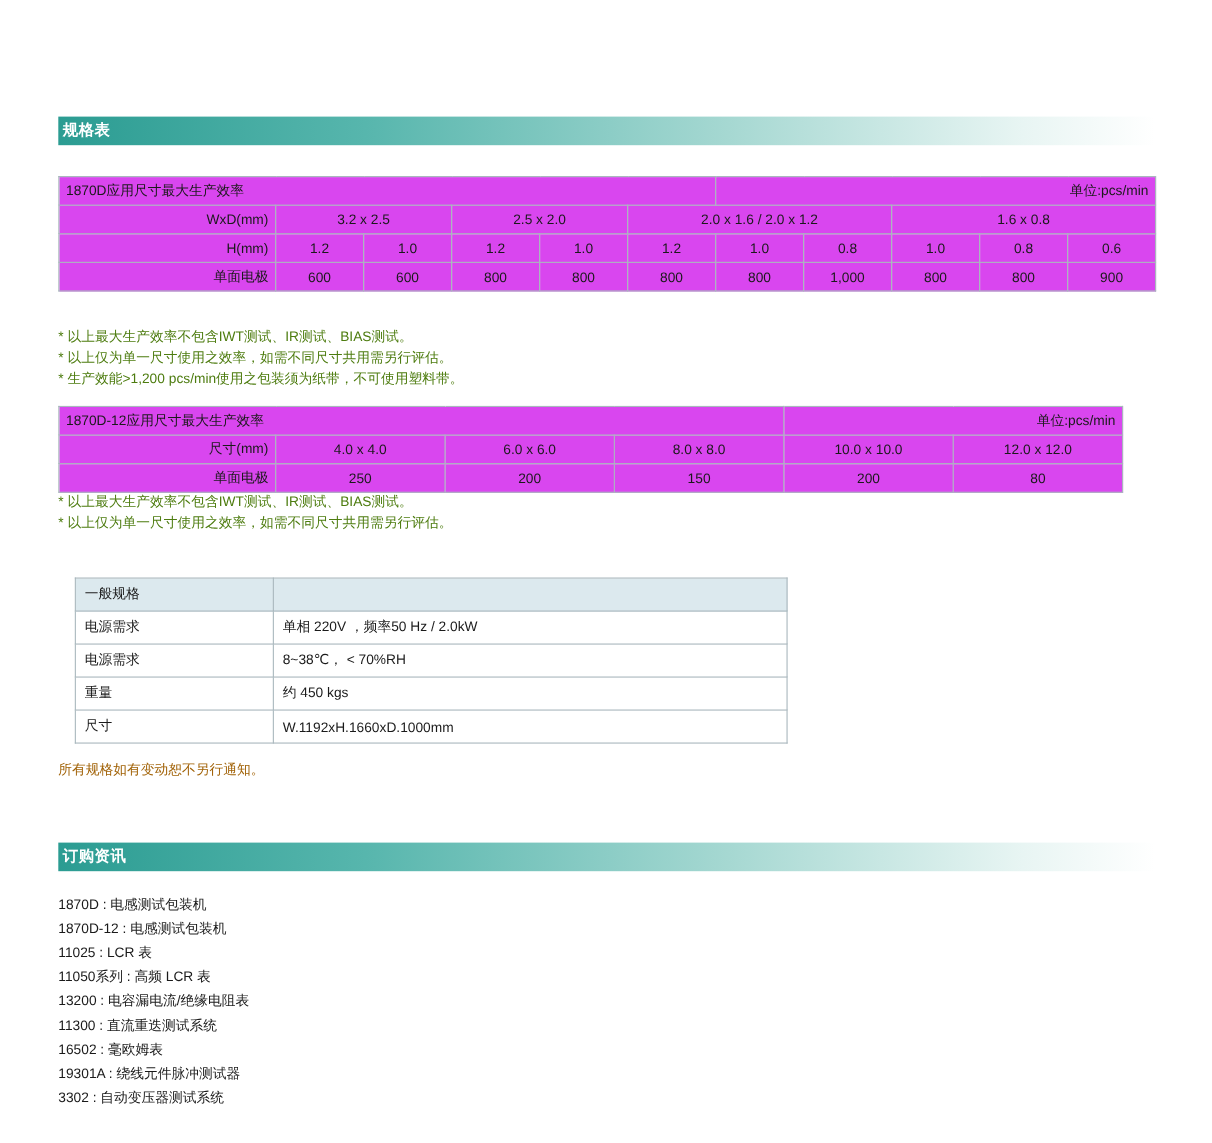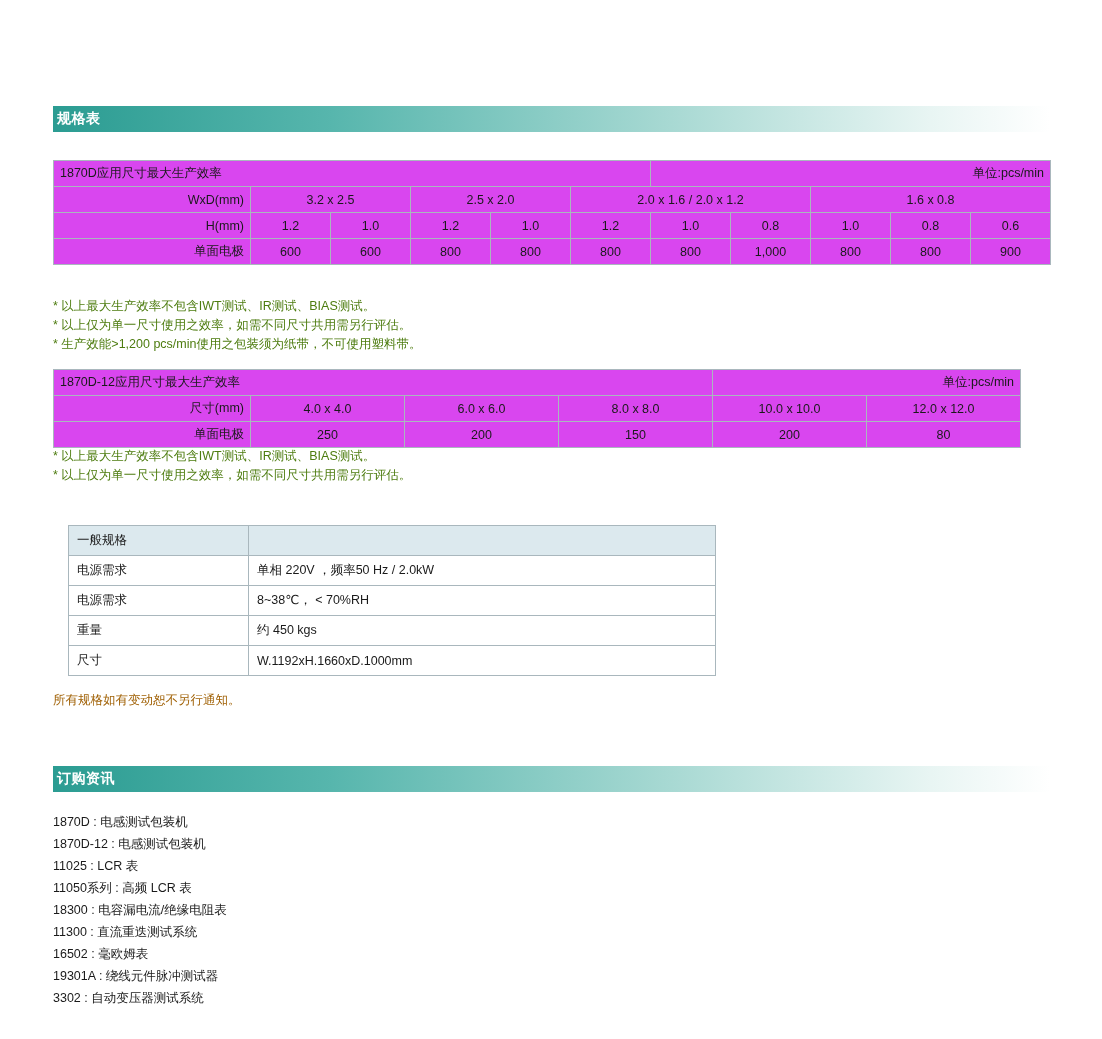--- a/index.html
+++ b/index.html
@@ -245,20 +245,20 @@
 
   <div class="section-bar" style="left:53px; top:766px; width:997px;">
     <span class="title">订购资讯</span>
   </div>
 
   <div class="order-list" style="left:53px; top:811px;">
     <div>1870D : 电感测试包装机</div>
     <div>1870D-12 : 电感测试包装机</div>
     <div>11025 : LCR 表</div>
     <div>11050系列 : 高频 LCR 表</div>
-    <div>18300 : 电容漏电流/绝缘电阻表</div>
+    <div>13200 : 电容漏电流/绝缘电阻表</div>
     <div>11300 : 直流重迭测试系统</div>
     <div>16502 : 毫欧姆表</div>
     <div>19301A : 绕线元件脉冲测试器</div>
     <div>3302 : 自动变压器测试系统</div>
   </div>
 
 </div>
 
 </body></html>

